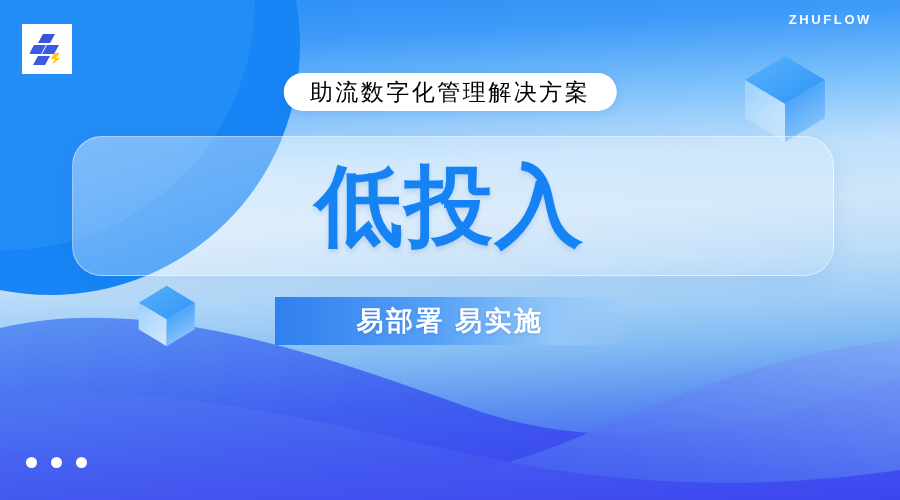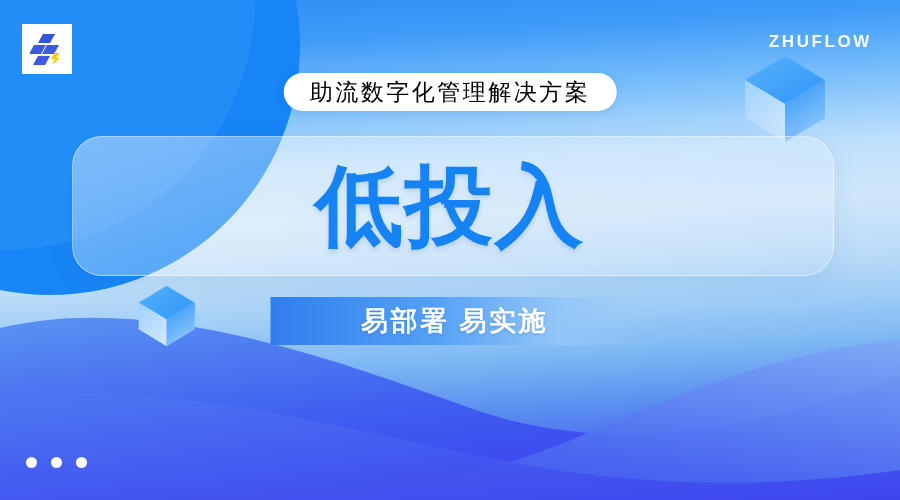--- a/index.html
+++ b/index.html
@@ -76,23 +76,23 @@
     background: #ffffff;
     display: flex;
     align-items: center;
     justify-content: center;
   }
 
   
   .brand {
     position: absolute;
     right: 28px;
-    top: 32px;
+    top: 12px;
     color: #ffffff;
-    font-size: 17px;
+    font-size: 13px;
     font-weight: bold;
     letter-spacing: 2.6px;
     opacity: .96;
   }
 
   
   .sub-pill {
     position: absolute;
     left: 50%;
     transform: translateX(-50%);
@@ -160,21 +160,20 @@
     position: absolute;
     left: 50%;
     transform: translateX(-50%);
     top: 297px;
     width: 350px;
     height: 48px;
     background: linear-gradient(90deg, #2f7fee 0%, #54a0f6 45%, #93c6f8 80%, rgba(160,205,250,.15) 100%);
     display: flex;
     align-items: center;
     justify-content: center;
-    padding-left: 9px;
   }
   .bottom-bar-text {
     color: #ffffff;
     font-size: 27px;
     font-weight: bold;
     letter-spacing: 2.5px;
     white-space: nowrap;
     text-shadow: 0 1px 3px rgba(30,80,170,.25);
   }
 

